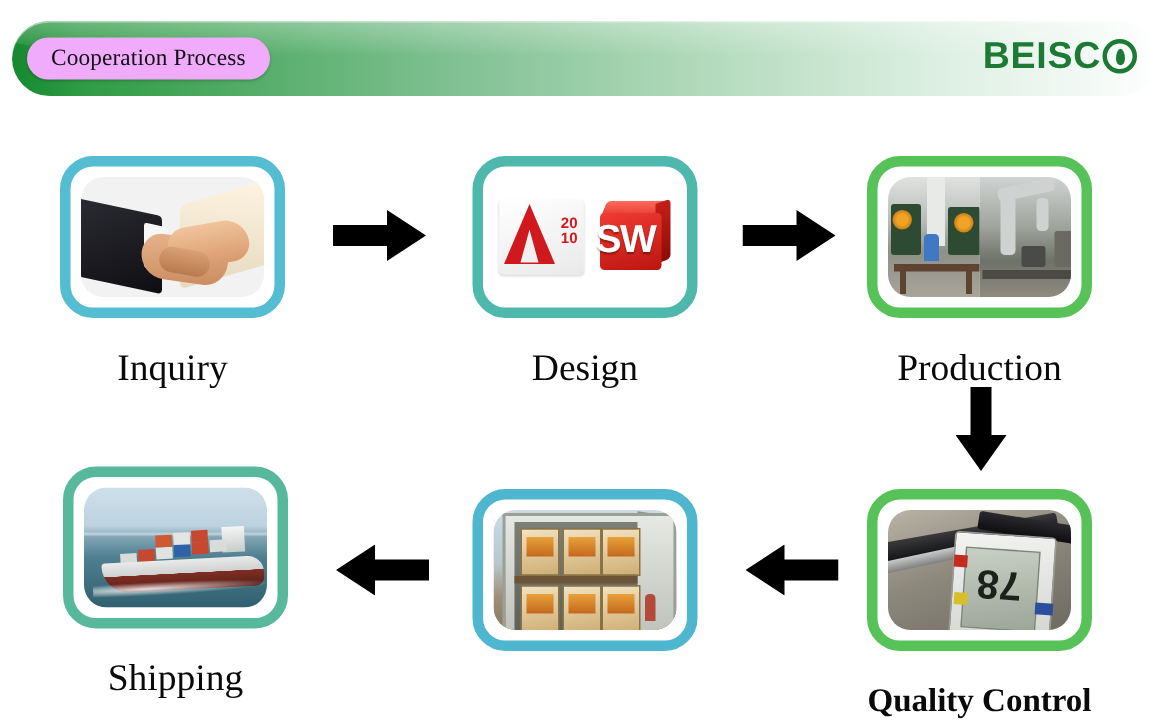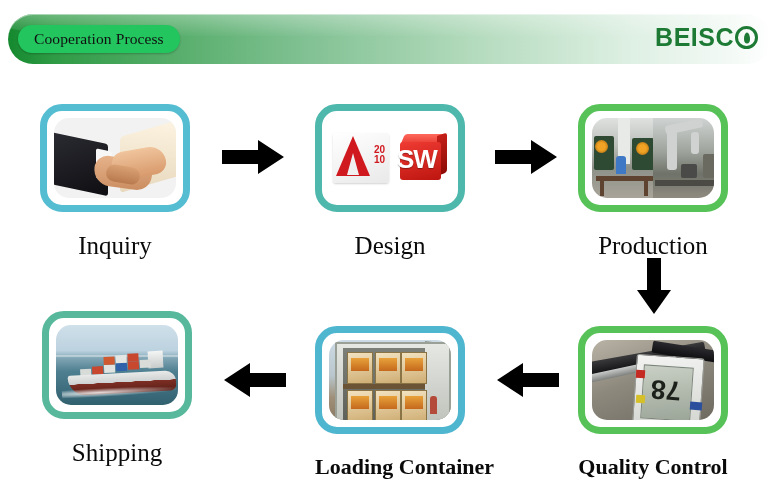--- a/index.html
+++ b/index.html
@@ -37,21 +37,21 @@
     pointer-events: none;
   }
 
   #title-pill {
     position: absolute;
     left: 18px;
     top: 25px;
     height: 28px;
     padding: 0 16px;
     border-radius: 16px;
-    background: #22c55e;
+    background: #f0abfc;
     display: flex;
     align-items: center;
     box-shadow: 0 1px 2px rgba(0,0,0,0.22);
     z-index: 3;
   }
   #title-pill span {
     font-family: "Liberation Serif", serif;
     font-size: 15.5px;
     color: #111111;
     letter-spacing: 0.1px;
@@ -487,21 +487,20 @@
         <div class="box" style="left:46px; top:12px;"></div>
         <div class="box" style="left:72px; top:12px;"></div>
         <div class="shelf" style="top:44px;"></div>
         <div class="box" style="left:18px; top:50px;"></div>
         <div class="box" style="left:46px; top:50px;"></div>
         <div class="box" style="left:72px; top:50px;"></div>
         <div class="person"></div>
       </div>
     </div>
   </div>
-  <div class="step-label">Loading Container</div>
 </div>
 
 <div class="arrow-h" style="left:224px; top:363px;">
   <svg width="62" height="34" viewBox="0 0 62 34">
     <polygon points="62,10 26,10 26,0 0,17 26,34 26,24 62,24" fill="#000000"></polygon>
   </svg>
 </div>
 
 <div class="step row2" style="left:42px; top:311px;">
   <div class="thumb b-seagreen">

